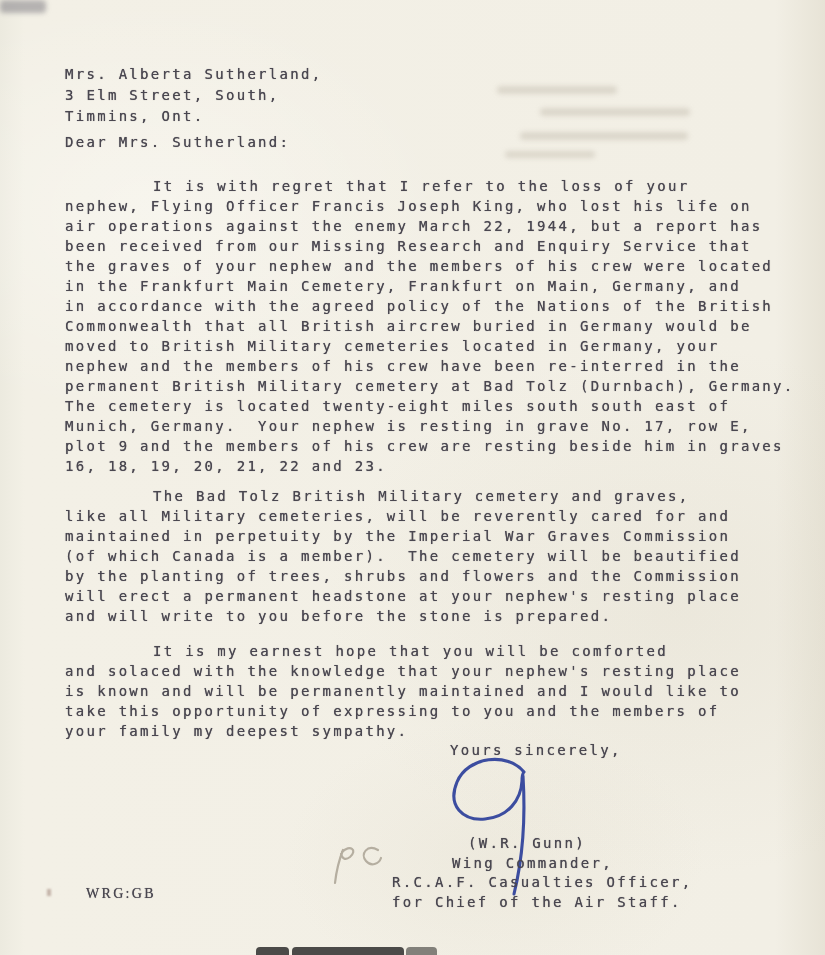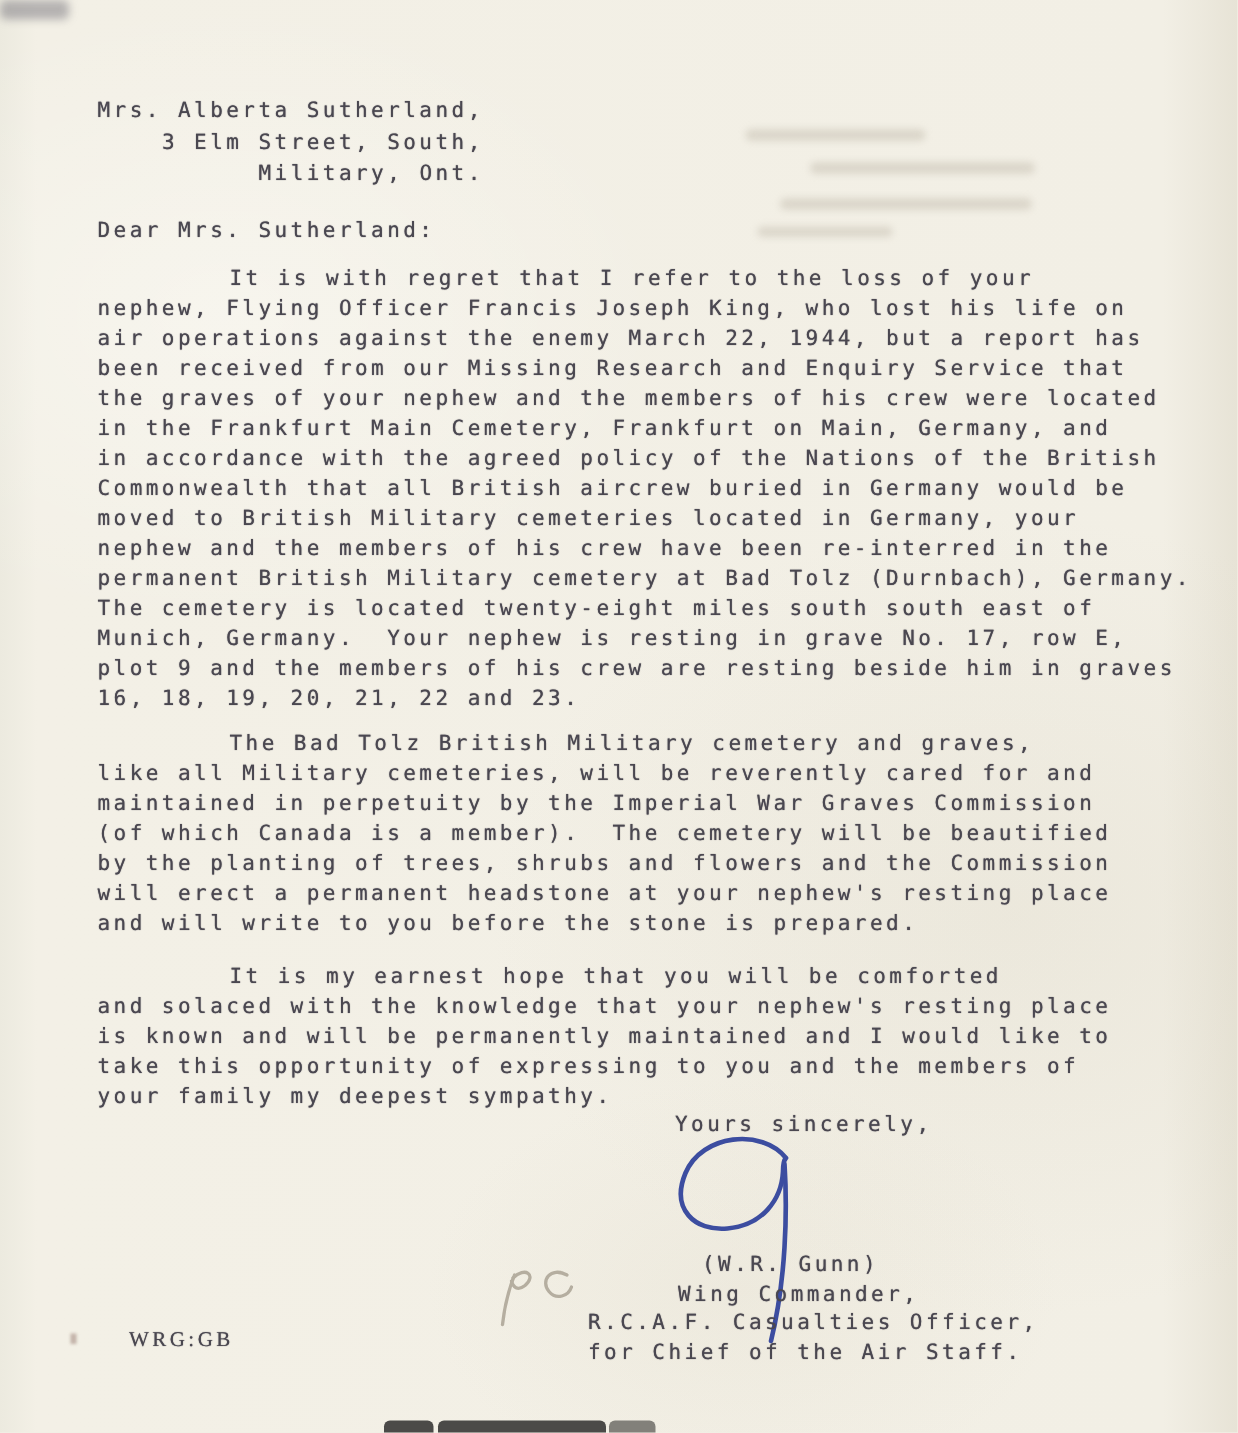--- a/index.html
+++ b/index.html
@@ -15,44 +15,44 @@
       radial-gradient(ellipse 500px 380px at 82% 64%, rgba(216,210,192,.25), rgba(216,210,192,0) 70%),
       radial-gradient(ellipse 300px 200px at 60% 90%, rgba(222,216,198,.25), rgba(222,216,198,0) 70%),
       linear-gradient(90deg,#eceadf 0%,#f3f0e6 3%,#f2efe5 94%,#e7e3d6 100%),
       #f2efe5;
   }
   .typed{
     position:absolute;color:#4a4750;
     font-size:14px;line-height:20px;letter-spacing:2.3px;
     white-space:pre;text-shadow:0 0 .7px rgba(64,61,72,.85);
   }
-  .recipient{line-height:21px;text-align:right;}
+  .recipient{line-height:21px;}
   .para > div:first-child{padding-left:88px;}
   .stain{position:absolute;pointer-events:none;filter:blur(2.5px);border-radius:6px;}
   .bleed{background:rgba(183,177,160,.38);}
   .smudge{background:rgba(96,93,104,.42);filter:blur(2.8px);border-radius:4px;}
   .pencil-dot{position:absolute;width:4px;height:7px;background:rgba(150,120,110,.5);filter:blur(1px);}
   .sigblock{position:absolute;}
   .cutbtn{position:absolute;height:10px;border-radius:4px 4px 0 0;}
   svg{position:absolute;overflow:visible;}
 </style>
 </head>
 <body>
 
 <div class="page">
 
   <div class="stain bleed" style="left:497px;top:86px;width:120px;height:8px;"></div>
   <div class="stain bleed" style="left:540px;top:108px;width:150px;height:8px;"></div>
   <div class="stain bleed" style="left:520px;top:132px;width:168px;height:8px;"></div>
   <div class="stain bleed" style="left:505px;top:151px;width:90px;height:7px;"></div>
 
 
-  <div class="typed recipient" style="left:65px;top:64px;"><div>Mrs. Alberta Sutherland,</div><div>3 Elm Street, South,</div><div>Military, Ont.</div></div>
+  <div class="typed recipient" style="left:65px;top:64px;"><div>Mrs. Alberta Sutherland,</div><div>3 Elm Street, South,</div><div>Timmins, Ont.</div></div>
 
-  <div class="typed" style="left:65px;top:144px;">Dear Mrs. Sutherland:</div>
+  <div class="typed" style="left:65px;top:132px;">Dear Mrs. Sutherland:</div>
 
   <div class="typed para" style="left:65px;top:176px;"><div>It is with regret that I refer to the loss of your</div><div>nephew, Flying Officer Francis Joseph King, who lost his life on</div><div>air operations against the enemy March 22, 1944, but a report has</div><div>been received from our Missing Research and Enquiry Service that</div><div>the graves of your nephew and the members of his crew were located</div><div>in the Frankfurt Main Cemetery, Frankfurt on Main, Germany, and</div><div>in accordance with the agreed policy of the Nations of the British</div><div>Commonwealth that all British aircrew buried in Germany would be</div><div>moved to British Military cemeteries located in Germany, your</div><div>nephew and the members of his crew have been re-interred in the</div><div>permanent British Military cemetery at Bad Tolz (Durnbach), Germany.</div><div>The cemetery is located twenty-eight miles south south east of</div><div>Munich, Germany.  Your nephew is resting in grave No. 17, row E,</div><div>plot 9 and the members of his crew are resting beside him in graves</div><div>16, 18, 19, 20, 21, 22 and 23.</div></div>
 
   <div class="smudge" style="left:108px;top:489px;width:46px;height:13px;"></div>
 
   <div class="typed para" style="left:65px;top:486px;"><div>The Bad Tolz British Military cemetery and graves,</div><div>like all Military cemeteries, will be reverently cared for and</div><div>maintained in perpetuity by the Imperial War Graves Commission</div><div>(of which Canada is a member).  The cemetery will be beautified</div><div>by the planting of trees, shrubs and flowers and the Commission</div><div>will erect a permanent headstone at your nephew's resting place</div><div>and will write to you before the stone is prepared.</div></div>
 
   <div class="typed" style="left:450px;top:740px;">Yours sincerely,</div>
 
   <div class="typed para" style="left:65px;top:641px;"><div>It is my earnest hope that you will be comforted</div><div>and solaced with the knowledge that your nephew's resting place</div><div>is known and will be permanently maintained and I would like to</div><div>take this opportunity of expressing to you and the members of</div><div>your family my deepest sympathy.</div></div>

